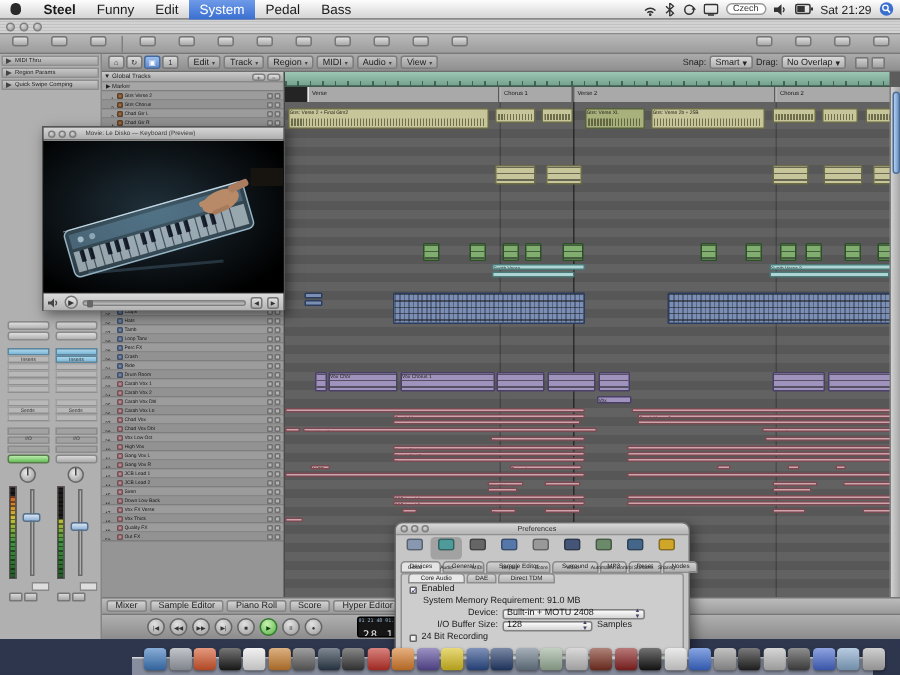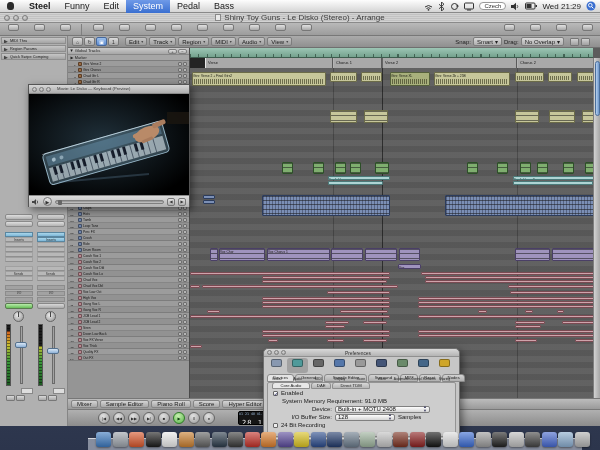--- a/index.html
+++ b/index.html
@@ -166,24 +166,20 @@
 </head>
 <body>
 
 <div id="screen">
 
   <div id="logic">
     <div id="titlebar">
       <div class="tl" style="left:4px"></div>
       <div class="tl" style="left:13px"></div>
       <div class="tl" style="left:22px"></div>
-      <div class="title">
-        <span id="doc-icon"></span>
-        <span>Shiny Toy Guns - Le Disko (Stereo) - Arrange</span>
-      </div>
     </div>
     <div id="toolbar">
       <div class="tbgroup" id="tb-left">
           <div class="tbitem">
             <div class="tbicon"></div>
             <div class="tblabel"><span class="t6 sc55 scC">Inspector</span></div>
           </div>
           <div class="tbitem">
             <div class="tbicon"></div>
             <div class="tblabel"><span class="t6 sc55 scC">Preferences</span></div>
@@ -1380,21 +1376,21 @@
       <span id="input-pill">Czech</span>
       <svg width="9" height="9" viewBox="0 0 9 9">
           <polygon points="0,3 2.5,3 5,0.8 5,8.2 2.5,6 0,6" fill="#333"></polygon>
           <path d="M6 3 Q7.5 4.5 6 6" stroke="#333" fill="none" stroke-width="0.8"></path>
         </svg>
       <svg width="12" height="8" viewBox="0 0 12 8">
           <rect x="0.5" y="1" width="9.5" height="6" rx="1" fill="none" stroke="#333" stroke-width="1"></rect>
           <rect x="10.5" y="3" width="1.5" height="2" fill="#333"></rect>
           <rect x="1.5" y="2" width="5" height="4" fill="#333"></rect>
         </svg>
-      <span id="clock">Wed 21:29</span>
+      <span id="clock">Sat 21:29</span>
       <svg width="10" height="10" viewBox="0 0 10 10">
           <circle cx="5" cy="5" r="4.5" fill="#3a6fd0"></circle>
           <circle cx="4.3" cy="4.2" r="1.8" fill="none" stroke="#fff" stroke-width="0.9"></circle>
           <line x1="5.6" y1="5.6" x2="7.4" y2="7.4" stroke="#fff" stroke-width="1"></line>
         </svg>
     </span>
   </div>
 
 </div>
 

